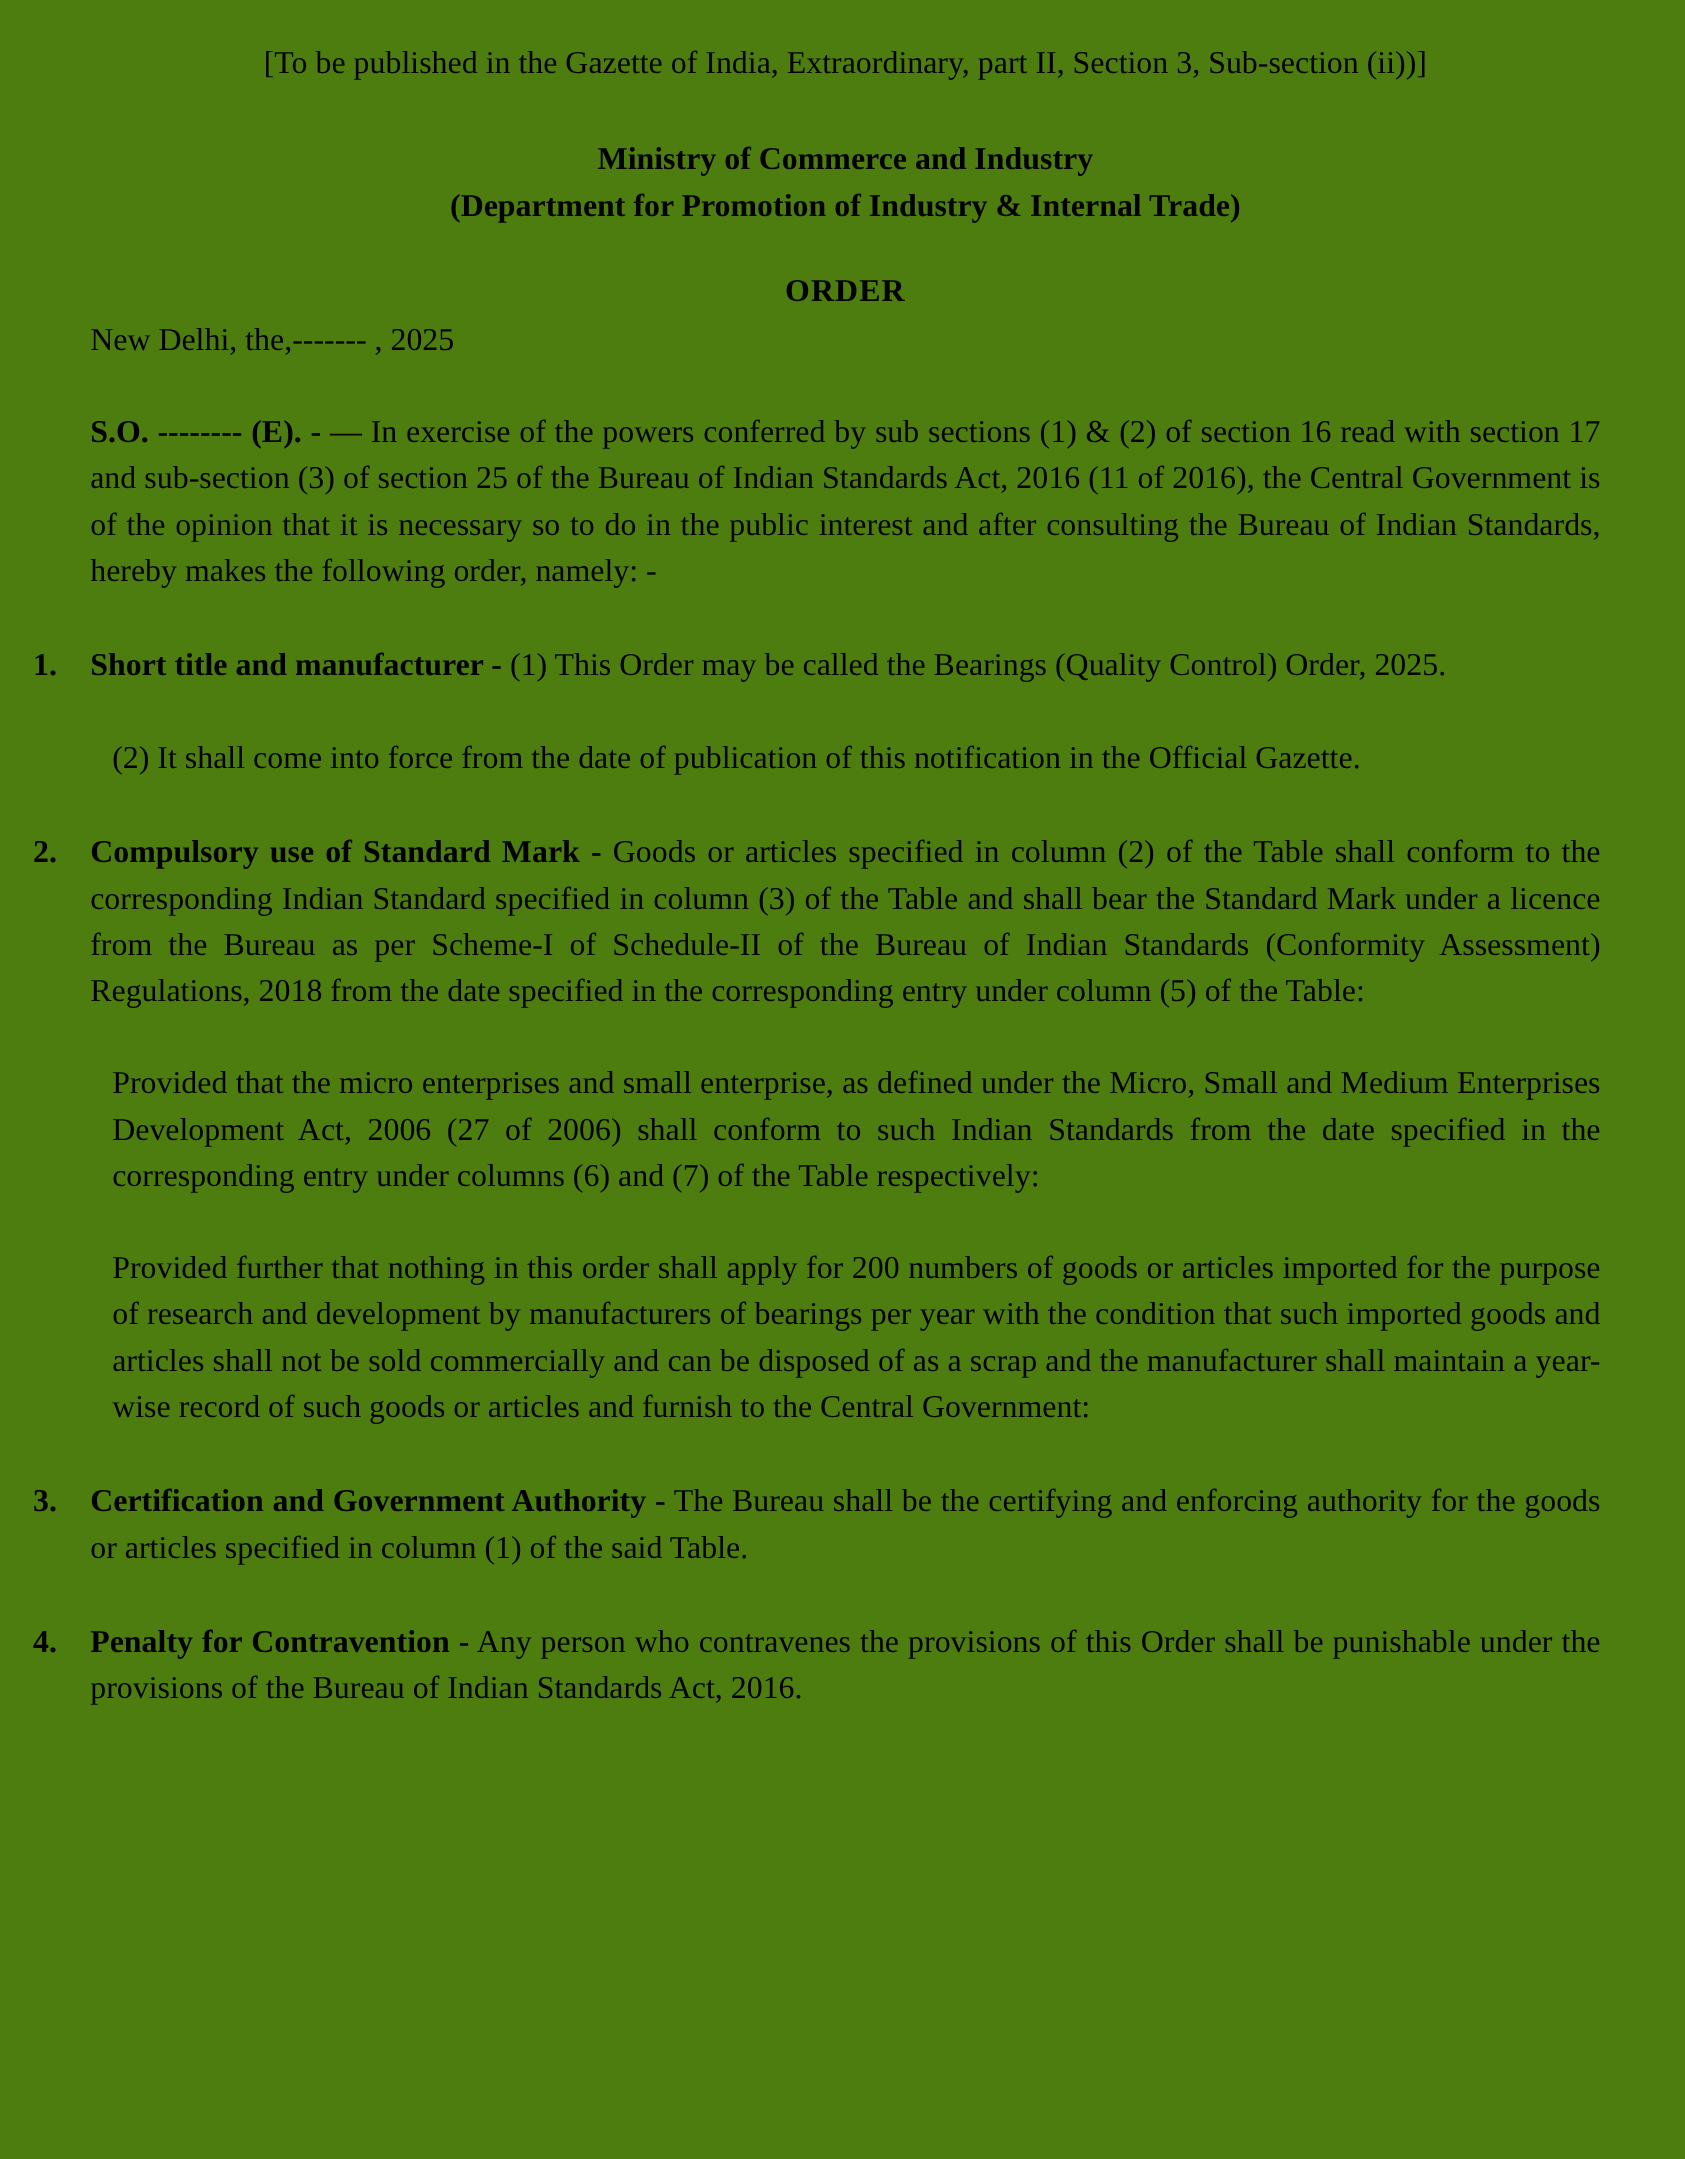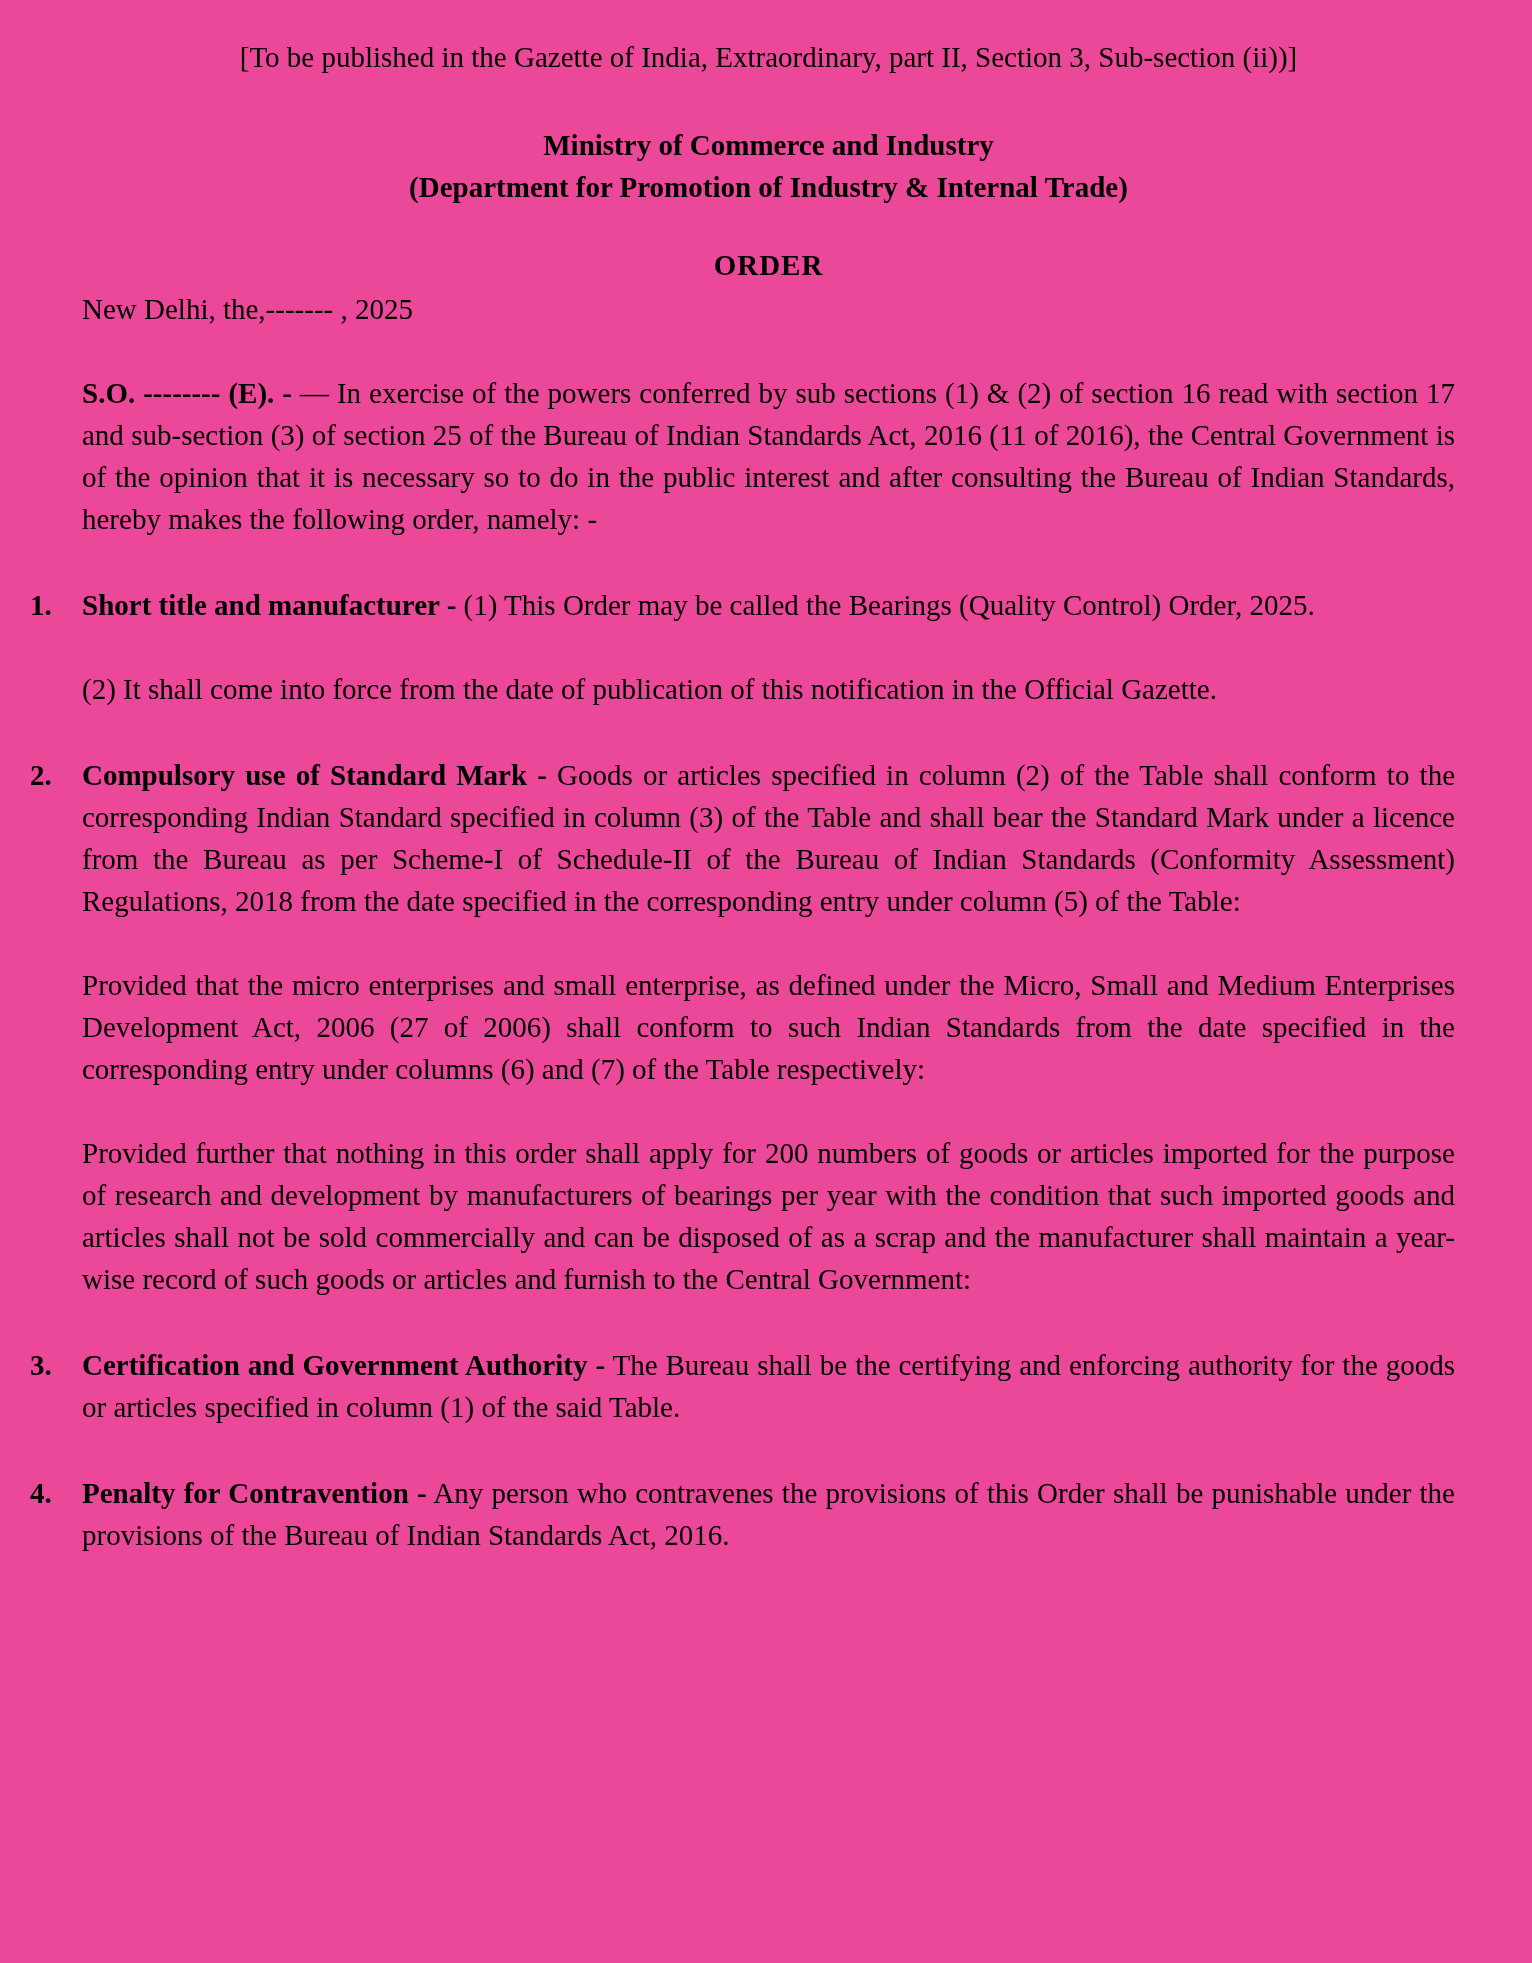--- a/index.html
+++ b/index.html
@@ -1,21 +1,21 @@
 <!DOCTYPE html>
 <html><head>
 <meta charset="utf-8">
 <style>
   html, body { margin: 0; padding: 0; background: #ffffff; }
   .page {
     width: 1532px;
     height: 1963px;
     box-sizing: border-box;
     padding: 36px 77px 0 82px;
-    background: #ec4899;
+    background: #4d7c0f;
     color: #000000;
     font-family: "Liberation Serif", serif;
     font-size: 29px;
     line-height: 42px;
     overflow: hidden;
   }
   .center { text-align: center; }
   .right  { }
   .just   { text-align: justify; }
   .bold   { font-weight: bold; }
@@ -25,21 +25,21 @@
   .date-line { margin-bottom: 42px; }
   .so-para { margin-bottom: 44px; }
   .item { display: flex; margin-bottom: 44px; }
   .item .num {
     flex: none;
     width: 52px;
     margin-left: -52px;
     font-weight: bold;
   }
   .item .body { flex: 1; min-width: 0; }
-  .subpara { margin-top: 42px; }
+  .subpara { margin-top: 42px; margin-left: 20px; }
 </style>
 </head>
 <body>
 
 <div class="page">
 
   <div class="center gazette-line">[To be published in the Gazette of India, Extraordinary, part II, Section 3, Sub-section (ii))]</div>
 
   <div class="center org-block">
     <div>Ministry of Commerce and Industry</div>

